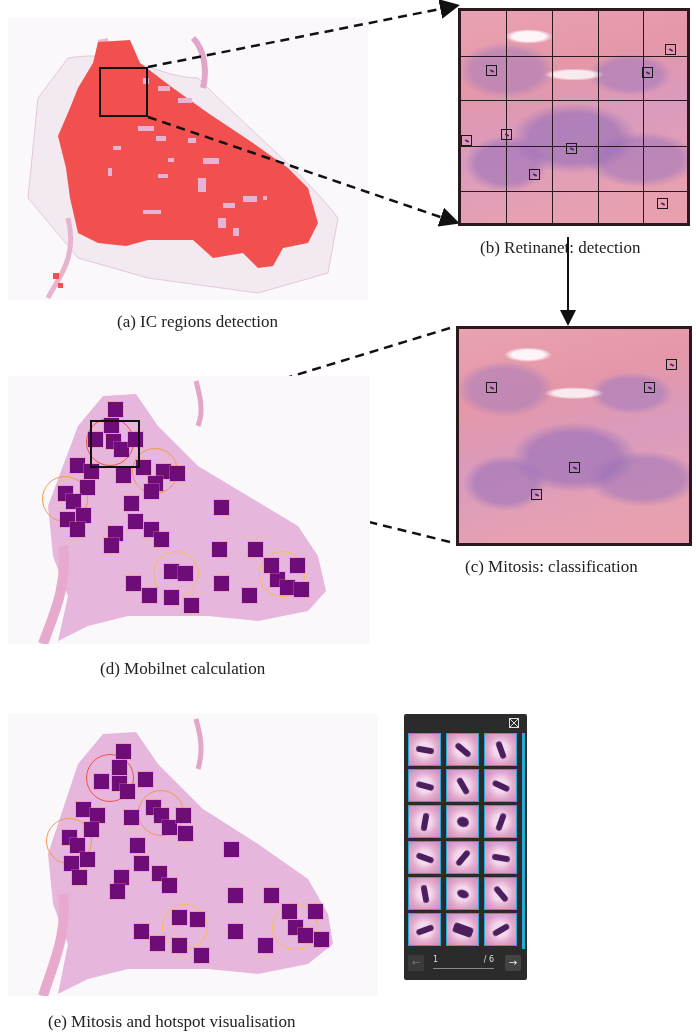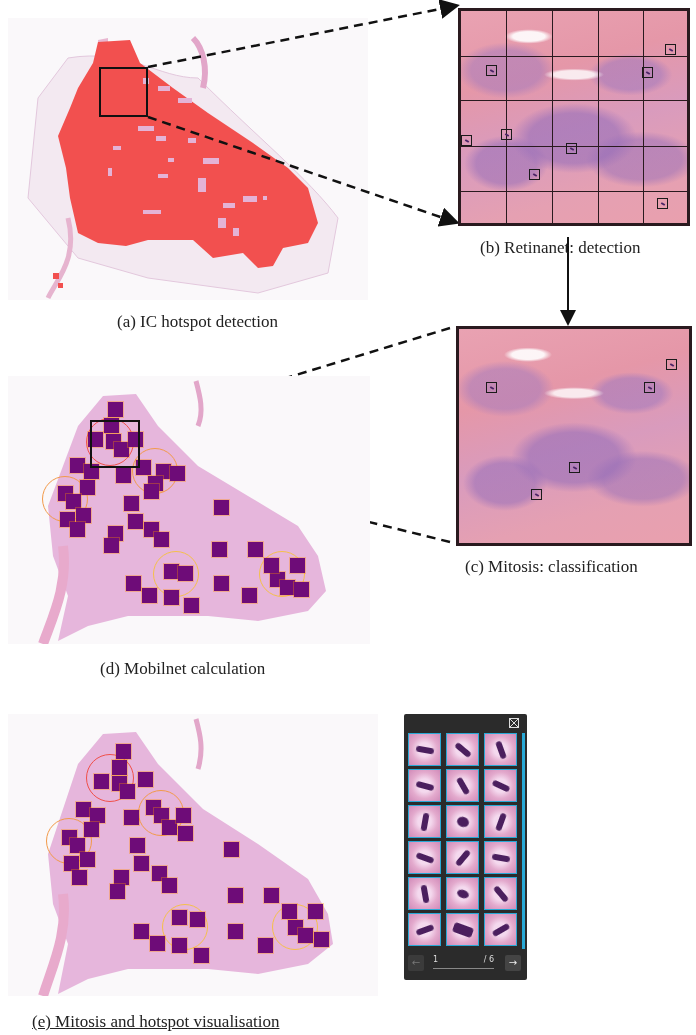--- a/index.html
+++ b/index.html
@@ -78,21 +78,21 @@
         <rect x="225" y="210" width="6" height="8"></rect>
       <rect x="100" y="150" width="4" height="8"></rect>
         <rect x="255" y="178" width="4" height="4"></rect>
         <rect x="160" y="140" width="6" height="4"></rect>
     </g>
     <rect x="45" y="255" width="6" height="6" fill="#f2504f"></rect>
       <rect x="50" y="265" width="5" height="5" fill="#f2504f"></rect>
   </svg>
   <div class="sel-box" style="left:91px;top:49px;width:49px;height:50px;"></div>
 </div>
-<div class="caption" style="left:117px;top:312px;">(a) IC hotspot detection</div>
+<div class="caption" style="left:117px;top:312px;">(a) IC regions detection</div>
 
 <svg class="abs" style="left:0;top:0" width="696" height="1035">
   <defs>
     <marker id="ah" markerWidth="8" markerHeight="8" refX="6" refY="4" orient="auto">
         <path d="M0 0 L8 4 L0 8 Z" fill="#111"></path>
       </marker>
   </defs>
   <line x1="148" y1="67" x2="455" y2="6" stroke="#111" stroke-width="2.5" stroke-dasharray="9 6" marker-end="url(#ah)"></line>
   <line x1="148" y1="117" x2="455" y2="222" stroke="#111" stroke-width="2.5" stroke-dasharray="9 6" marker-end="url(#ah)"></line>
   <line x1="568" y1="237" x2="568" y2="322" stroke="#111" stroke-width="2" marker-end="url(#ah)"></line>
@@ -191,21 +191,21 @@
   <div class="mitosis-sq" style="left:102px;top:170px"></div><div class="mitosis-sq" style="left:154px;top:164px"></div>
   <div class="mitosis-sq" style="left:216px;top:128px"></div><div class="mitosis-sq" style="left:220px;top:174px"></div>
   <div class="mitosis-sq" style="left:256px;top:174px"></div><div class="mitosis-sq" style="left:126px;top:210px"></div>
   <div class="mitosis-sq" style="left:164px;top:196px"></div><div class="mitosis-sq" style="left:182px;top:198px"></div>
   <div class="mitosis-sq" style="left:142px;top:222px"></div><div class="mitosis-sq" style="left:164px;top:224px"></div>
   <div class="mitosis-sq" style="left:186px;top:234px"></div><div class="mitosis-sq" style="left:220px;top:210px"></div>
   <div class="mitosis-sq" style="left:250px;top:224px"></div><div class="mitosis-sq" style="left:280px;top:206px"></div>
   <div class="mitosis-sq" style="left:290px;top:214px"></div><div class="mitosis-sq" style="left:306px;top:218px"></div>
   <div class="mitosis-sq" style="left:274px;top:190px"></div><div class="mitosis-sq" style="left:300px;top:190px"></div>
 </div>
-<div class="caption" style="left:32px;top:1012px;text-decoration:underline;">(e) Mitosis and hotspot visualisation</div>
+<div class="caption" style="left:48px;top:1012px;">(e) Mitosis and hotspot visualisation</div>
 
 <div class="viewer">
   <div class="viewer-icon"></div>
   <div class="thumbs">
     <div class="thumb" style="left:0;top:0">
         <div class="chromo" style="transform:translate(-50%,-50%) rotate(10deg)"></div>
       </div>
     <div class="thumb" style="left:38px;top:0">
         <div class="chromo" style="transform:translate(-50%,-50%) rotate(40deg)"></div>
       </div>

